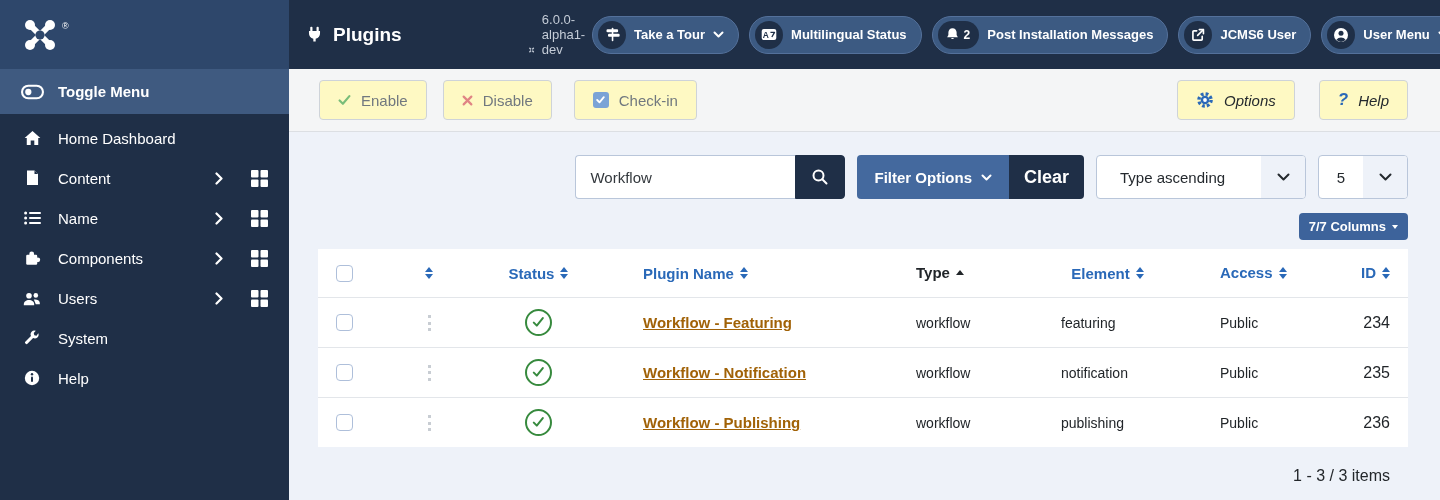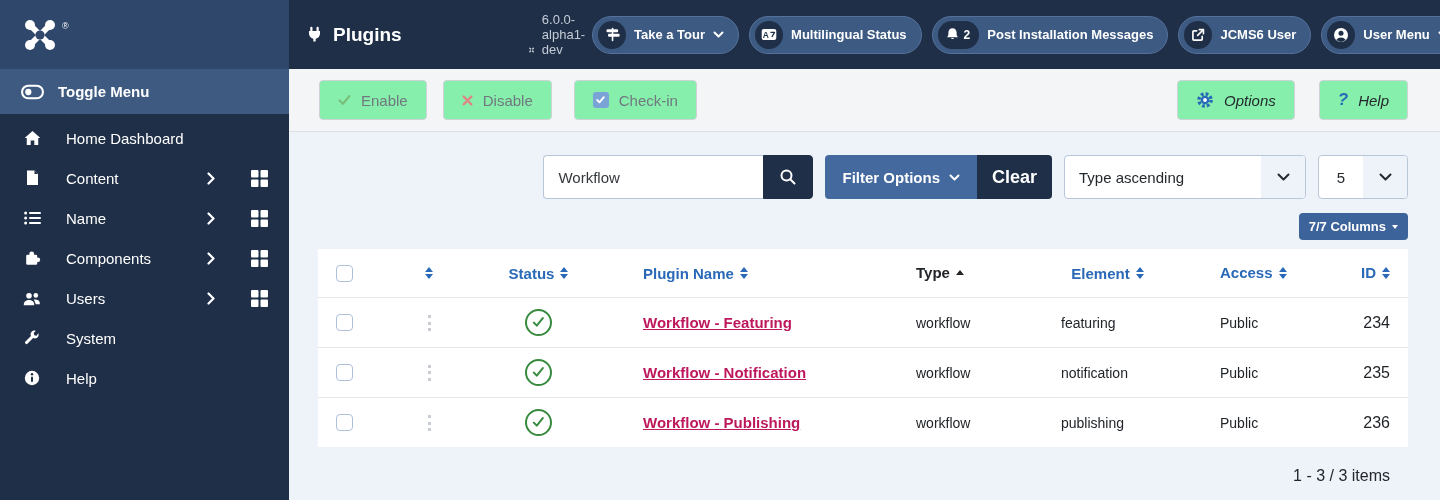--- a/index.html
+++ b/index.html
@@ -21,51 +21,51 @@
   .pill-ic { width:28px; height:28px; border-radius:14px; background:#1f2f47; display:flex; align-items:center; justify-content:center; flex:0 0 auto; }
   .pill-ic.wide { width:auto; padding:0 9px 0 7px; gap:4px; border-radius:14px; }
   .pill-badge { color:#fff; font-size:12px; font-weight:bold; }
   .chev { display:inline-block; }
 
   
   .shell { flex:1; display:flex; min-height:0; }
   .sidebar { width:289px; flex:0 0 289px; background:#1f2f47; display:flex; flex-direction:column; }
   .toggle-row { height:45px; flex:0 0 45px; background:#3f5a80; display:flex; align-items:center; gap:14px; padding-left:21px; color:#fff; font-size:15px; font-weight:bold; cursor:pointer; }
   .nav { padding-top:4px; }
-  .nav-item { height:40px; display:flex; align-items:center; gap:23px; padding:0 18px 0 21px; color:#fff; font-size:15px; font-weight:500; cursor:pointer; }
+  .nav-item { height:40px; display:flex; align-items:center; gap:15px; padding:0 18px 0 21px; color:#fff; font-size:15px; font-weight:500; cursor:pointer; }
   .nav-item .ic { width:22px; display:flex; justify-content:center; flex:0 0 22px; }
   .nav-label { flex:1; }
   .nav-chev { width:26px; display:flex; justify-content:center; }
   .nav-grid { width:24px; display:flex; justify-content:center; }
 
   
   .main { flex:1; display:flex; flex-direction:column; min-width:0; }
   .toolbar { height:63px; flex:0 0 63px; background:#f4f5f6; border-bottom:1px solid #dcdfe3; display:flex; align-items:center; padding:0 32px 0 30px; gap:16px; }
-  .tbtn { height:40px; display:flex; align-items:center; gap:10px; background:#86efac; border:1px solid #ced3d9; border-radius:4px; font-size:15px; padding:0 18px; font-family:inherit; cursor:pointer; }
+  .tbtn { height:40px; display:flex; align-items:center; gap:10px; background:#fef9c3; border:1px solid #ced3d9; border-radius:4px; font-size:15px; padding:0 18px; font-family:inherit; cursor:pointer; }
   .tbtn.disabled { color:#71787f; cursor:default; }
   .tbtn.active { color:#24292e;font-style:italic; }
   .tbtn + .tbtn.gap2 { margin-left:6px; }
   .tb-right { margin-left:auto; display:flex; gap:24px; }
   .ck-ic { width:16px; height:16px; border-radius:3px; background:#7aa3d6; display:flex; align-items:center; justify-content:center; }
   .q-ic { color:#2a69b8; font-size:17px; font-weight:bold; }
 
   .content { flex:1; padding:23px 32px 0 29px; display:flex; flex-direction:column; }
 
   
   .filter-row { display:flex; justify-content:flex-end; gap:12px; height:44px; flex:0 0 44px; }
   .search-group { display:flex; }
   .search-input { width:220px; height:44px; border:1px solid #b9c6da; border-right:none; border-radius:4px 0 0 4px; padding:0 14px; font-size:15px; color:#33383d; font-family:inherit; background:#fff; }
   .search-btn { width:50px; height:44px; background:#1f2f47; border:1px solid #1f2f47; border-radius:0 4px 4px 0; display:flex; align-items:center; justify-content:center; cursor:pointer; }
   .fo-group { display:flex; }
   .fo-btn { height:44px; background:#44699e; color:#fff; border:none; border-radius:4px 0 0 4px; font-size:15px; font-weight:bold; font-family:inherit; display:flex; align-items:center; gap:9px; padding:0 17px; cursor:pointer; }
   .clear-btn { height:44px; background:#1f2f47; color:#fff; border:none; border-radius:0 4px 4px 0; font-size:18px; font-weight:bold; font-family:inherit; padding:0 15px; cursor:pointer; }
   .sel { display:flex; height:44px; border:1px solid #b9c6da; border-radius:4px; background:#fff; overflow:hidden; cursor:pointer; }
   .sel-label { display:flex; align-items:center; padding:0 14px; font-size:15px; color:#24292e; flex:1; white-space:nowrap; }
   .sel-caret { width:44px; background:#eef2f9; display:flex; align-items:center; justify-content:center; flex:0 0 44px; }
-  .sel.sort { width:242px; }
+  .sel.sort { width:210px;padding-left:9px; }
   .sel.size { width:90px; }
   .sel.size .sel-label { justify-content:center; padding:0; }
 
   
   .columns-row { display:flex; justify-content:flex-end; margin-top:14px; height:27px; flex:0 0 27px; }
   .columns-btn { background:#3d639b; color:#fff; border:none; border-radius:4px; font-size:13px; font-weight:bold; font-family:inherit; display:flex; align-items:center; gap:6px; padding:0 10px; cursor:pointer; }
   .caret-dn { width:0; height:0; border-left:3.5px solid transparent; border-right:3.5px solid transparent; border-top:4px solid #fff; }
 
   
   .table-card { margin-top:9px; background:#fff; }
@@ -83,21 +83,21 @@
   .c6.hd { padding-left:0; display:flex; justify-content:center; }
   .hd-link { color:#2a69b8; font-size:15px; display:inline-flex; align-items:center; gap:6px; text-decoration:none; cursor:pointer; }
   .hd-dark { color:#212529; font-size:15px; display:inline-flex; align-items:center; gap:6px; cursor:pointer; }
   .sort-ic { display:inline-flex; flex-direction:column; gap:2px; }
   .tri-up { width:0; height:0; border-left:4px solid transparent; border-right:4px solid transparent; border-bottom:5px solid #2a69b8; }
   .tri-dn { width:0; height:0; border-left:4px solid transparent; border-right:4px solid transparent; border-top:5px solid #2a69b8; }
   .tri-up.dark { border-bottom-color:#212529; }
   .cbox { width:17px; height:17px; border:1px solid #aebfda; border-radius:4px; background:#fff; cursor:pointer; }
   .vdots { width:3px; height:16px; background:repeating-linear-gradient(#c8cdd3 0 3px, transparent 3px 6.5px); cursor:grab; }
   .status-btn { width:27px; height:27px; border-radius:50%; border:2px solid #378a3e; background:#fff; display:flex; align-items:center; justify-content:center; cursor:pointer; }
-  .plugin-link { color:#be185d; font-size:15px; font-weight:bold; text-decoration:underline; cursor:pointer; }
+  .plugin-link { color:#a16207; font-size:15px; font-weight:bold; text-decoration:underline; cursor:pointer; }
   .cell-sm { font-size:14px; color:#212529; }
   .cell-id { font-size:16px; color:#212529; }
 
   .pagination { text-align:right; padding:20px 18px 0 0; font-size:16px; color:#23272b; }
 </style>
 </head>
 <body>
 
 <div class="app">
 

